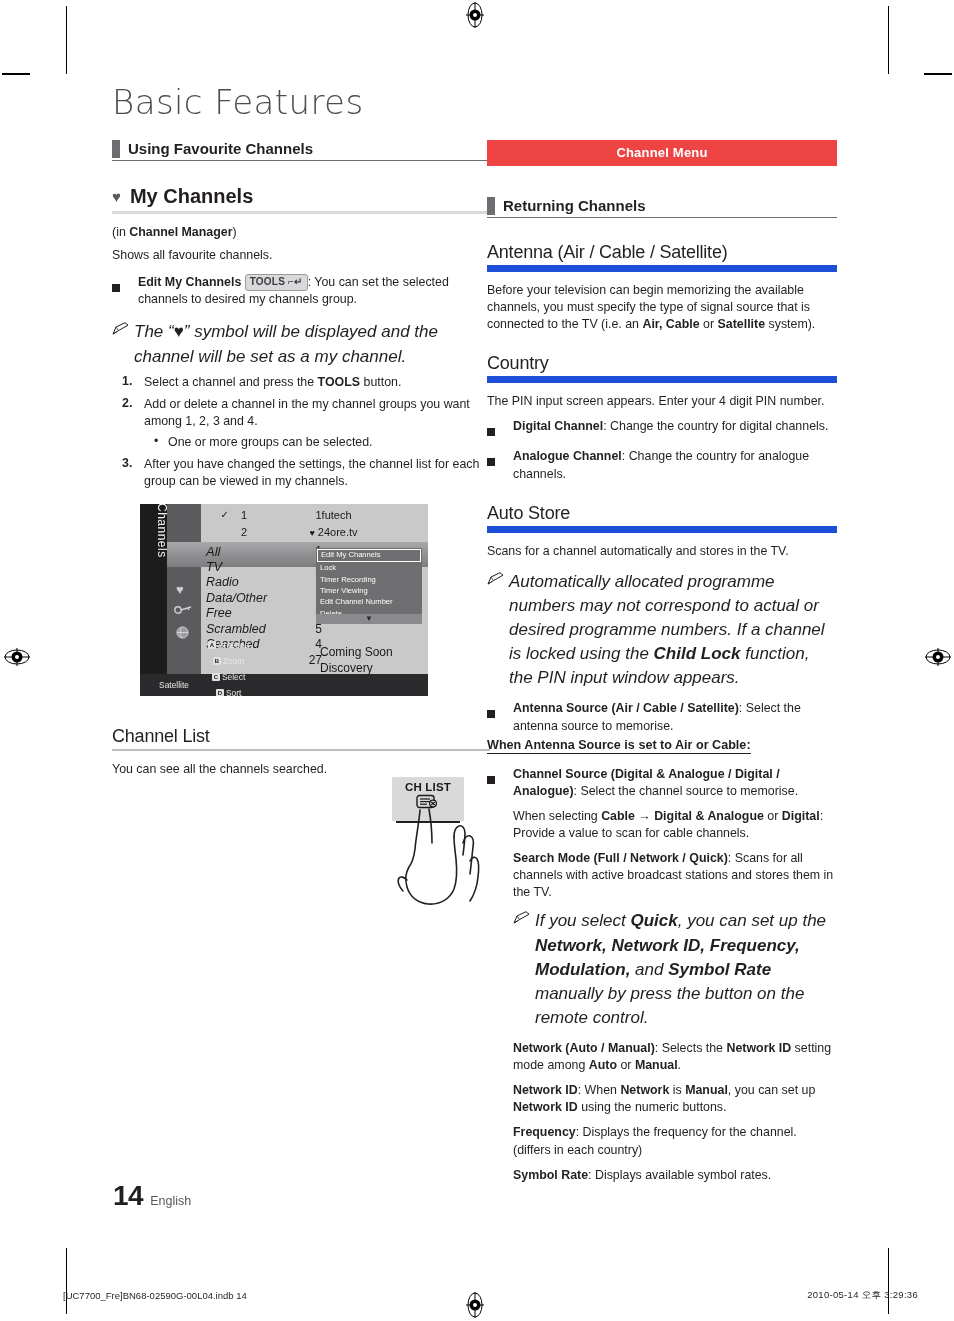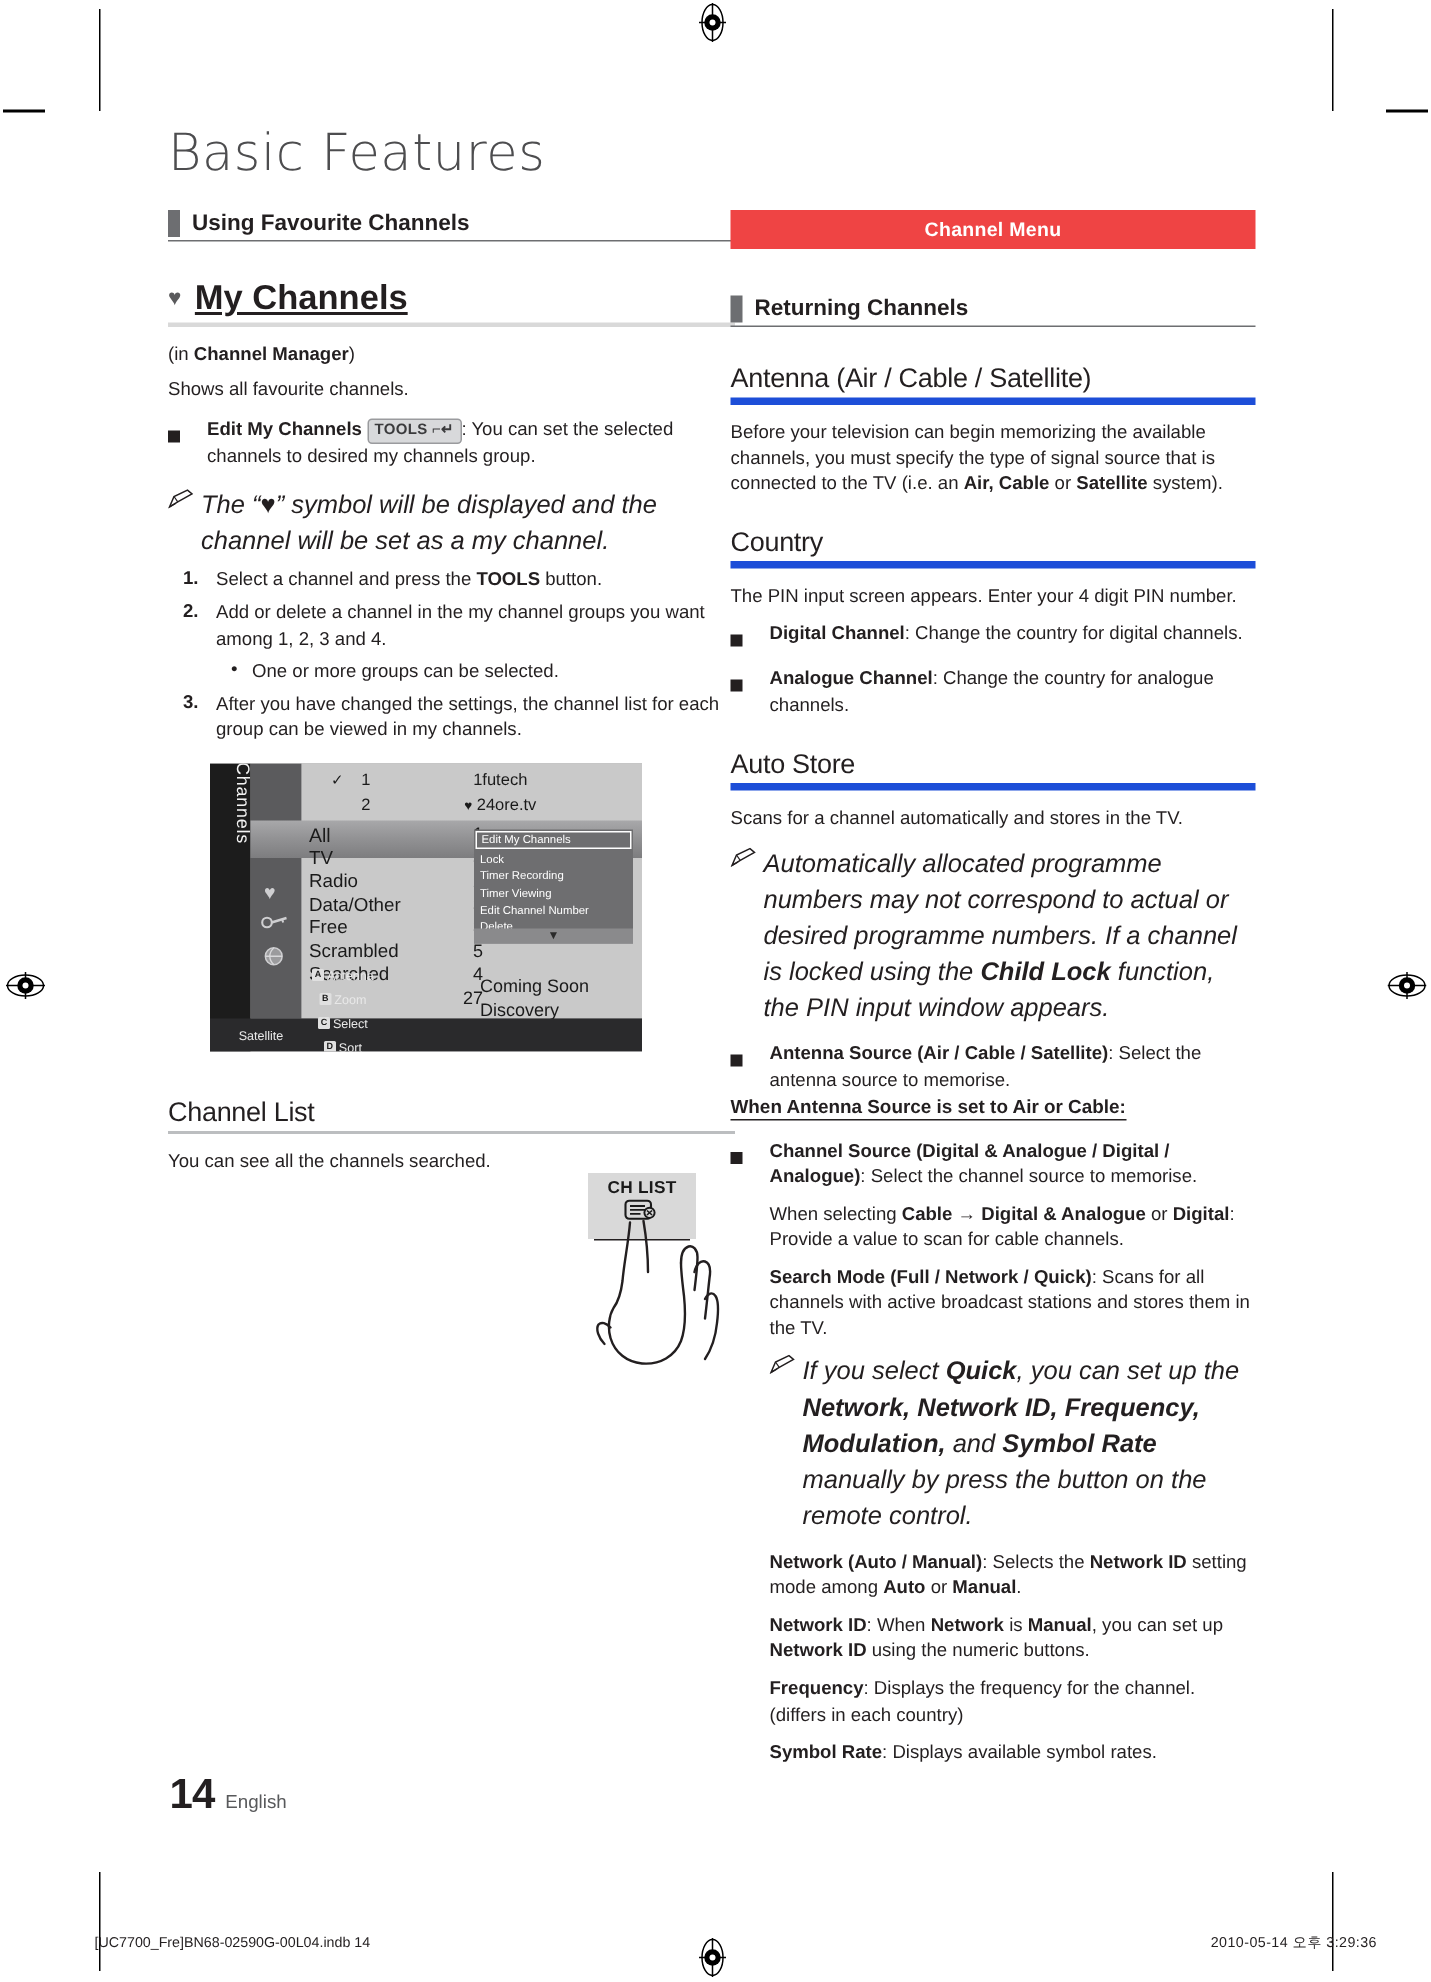--- a/index.html
+++ b/index.html
@@ -44,25 +44,25 @@
     margin-bottom:-1px;
   }
   .bar-head .txt { font-size:15px; font-weight:bold; color:#231f20; line-height:1; padding-bottom:1px;}
 
   .h-heart {
     display:flex; align-items:center; gap:9px;
     border-bottom: 3px solid #d9d9d9;
     padding-bottom:3px;
   }
   .h-heart .heart { color:#5a5a5c; font-size:15px; line-height:1; }
-  .h-heart .txt { font-size:23px; font-weight:bold;text-decoration:underline; }
+  .h-heart .txt { font-size:20px; font-weight:bold; }
 
   .h-plain {
     font-size:18px; font-weight:normal; letter-spacing:-0.2px;
-    border-bottom: 5px solid #1d4ed8;
+    border-bottom: 7px solid #1d4ed8;
     padding-bottom:2px;
   }
   .h-plain.thinrule { border-bottom: 2px solid #bcbec0; }
 
   .banner {
     background:#ef4444; color:#fff;
     text-align:center; font-weight:bold; font-size:13px;
     padding:5px 0 6px; letter-spacing:0.2px;
   }
 
@@ -135,21 +135,21 @@
   .tv .trow { display:flex; height:17px; align-items:center; }
   .tv .trow .chk { width:28px; text-align:right; font-size:10px; }
   .tv .trow .num { width:18px; text-align:right; padding-right:0; }
   .tv .trow .name { flex:1; text-align:center; padding-right:8px; }
   .tv .trow .hrt { font-size:9px; }
 
   .tv .allband {
     position:absolute; left:27px; top:38px; width:261px; height:25px;
     background: linear-gradient(to bottom,#a8a8aa 0%,#919193 50%,#7d7d7f 100%);
   }
-  .tv .catlist { position:absolute; left:66px; top:40px; font-size:12.5px; color:#1a1a1a; line-height:15.5px; }
+  .tv .catlist { position:absolute; left:66px; top:40px; font-size:12.5px; color:#1a1a1a; line-height:15.5px;font-style:italic; }
   .tv .catlist .selected { font-size:13px; }
   .tv .cnt { position:absolute; right:0px; top:40px; width:232px; font-size:12px; color:#1a1a1a; line-height:15.5px; text-align:right;}
   .tv .cnt div { padding-right:106px; }
 
   .tv .popup {
     position:absolute; left:176px; top:44px; width:106px; height:76px;
     background:#6e6e70; color:#ffffff;
   }
   .tv .popup .pi { font-size:7.6px; padding:1.5px 4px; line-height:1.1; }
   .tv .popup .sel {

